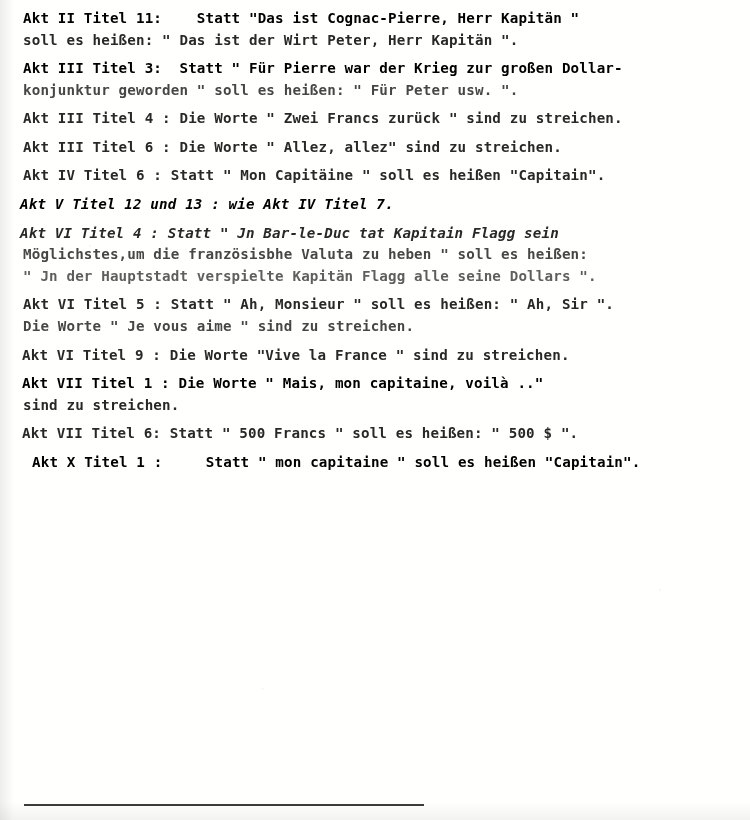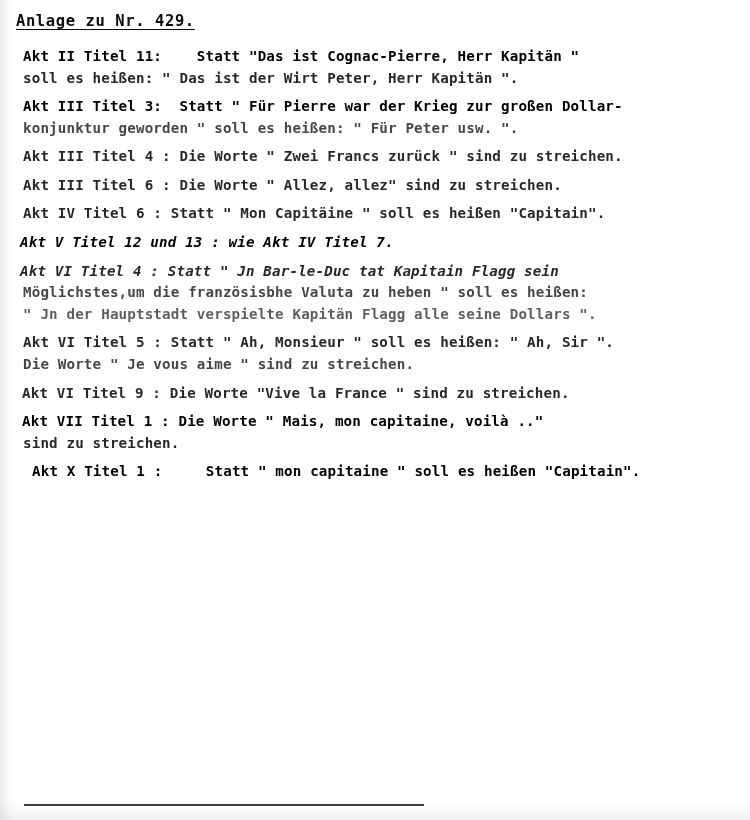--- a/index.html
+++ b/index.html
@@ -99,21 +99,20 @@
     pointer-events: none;
   }
 </style>
 </head>
 <body>
 
 <div id="page">
   <div class="edge-smudge-left"></div>
 
   <div class="doc">
-    <div class="title">Anlage zu Nr. 429.</div>
     <div id="entries">
         <div class="entry">
           <div class="line lead i0 f-dark">Akt II Titel 11:    Statt "Das ist Cognac-Pierre, Herr Kapitän "</div>
           <div class="line cont i0 f-1">soll es heißen: " Das ist der Wirt Peter, Herr Kapitän ".</div>
         </div>
         <div class="entry">
           <div class="line lead i0 f-dark">Akt III Titel 3:  Statt " Für Pierre war der Krieg zur großen Dollar-</div>
           <div class="line cont i0 f-2">konjunktur geworden " soll es heißen: " Für Peter usw. ".</div>
         </div>
         <div class="entry">
@@ -138,20 +137,23 @@
           <div class="line cont i0 f-2">Die Worte " Je vous aime " sind zu streichen.</div>
         </div>
         <div class="entry">
           <div class="line lead i2 f-1">Akt VI Titel 9 : Die Worte "Vive la France " sind zu streichen.</div>
         </div>
         <div class="entry">
           <div class="line lead i2 f-dark">Akt VII Titel 1 : Die Worte " Mais, mon capitaine, voilà .."</div>
           <div class="line cont i0 f-1">sind zu streichen.</div>
         </div>
         <div class="entry">
+          <div class="line lead i2 f-1">Akt VII Titel 6: Statt " 500 Francs " soll es heißen: " 500 $ ".</div>
+        </div>
+        <div class="entry">
           <div class="line lead i3 f-dark">Akt X Titel 1 :     Statt " mon capitaine " soll es heißen "Capitain".</div>
         </div>
       </div>
   </div>
 
   <div class="underline-last"></div>
   <div class="edge-smudge-bottom"></div>
 </div>
 
 </body></html>

